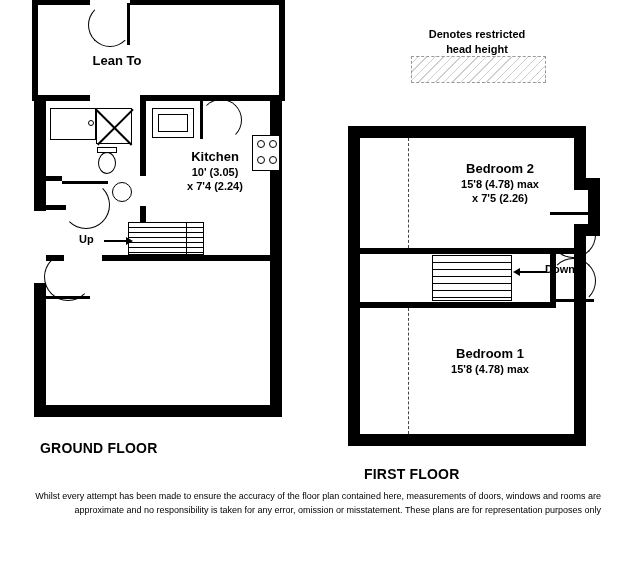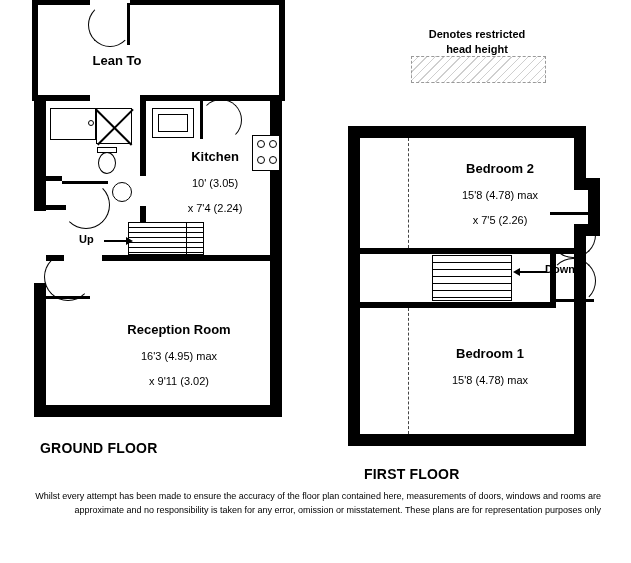--- a/index.html
+++ b/index.html
@@ -41,22 +41,21 @@
   .label .name {
     display: block;
     font-size: 13px;
     line-height: 17px;
     font-weight: bold;
   }
   .label .dim {
     display: block;
     font-size: 11px;
     line-height: 14px;
-    font-weight: normal;
-    margin-top: 11px;
+    font-weight: bold;
   }
   .floor-title {
     position: absolute;
     font-size: 14px;
     font-weight: bold;
     letter-spacing: 0.2px;
     white-space: nowrap;
     margin-left: 12px;
   }
   .legend-text {
@@ -258,25 +257,20 @@
     <div class="label" style="left:42px; top:52px; width:150px;">
       <span class="name">Lean To</span>
     </div>
 
     <div class="label" style="left:140px; top:148px; width:150px;">
       <span class="name">Kitchen</span>
       <span class="dim">10' (3.05)</span>
       <span class="dim">x 7'4 (2.24)</span>
     </div>
 
-    <div class="label" style="left:79px; top:321px; width:200px;">
-      <span class="name">Reception Room</span>
-      <span class="dim">16'3 (4.95) max</span>
-      <span class="dim">x 9'11 (3.02)</span>
-    </div>
 
     <div class="floor-title" style="left:28px; top:440px;">GROUND FLOOR</div>
   </div>
 
   <div class="abs" style="left:340px; top:0px; width:291px; height:490px;">
 
     <div class="wall" style="left:8px; top:126px; width:238px; height:12px;"></div>
     <div class="wall" style="left:8px; top:126px; width:12px; height:320px;"></div>
     <div class="wall" style="left:8px; top:434px; width:238px; height:12px;"></div>
     <div class="wall" style="left:234px; top:126px; width:12px; height:52px;"></div>

